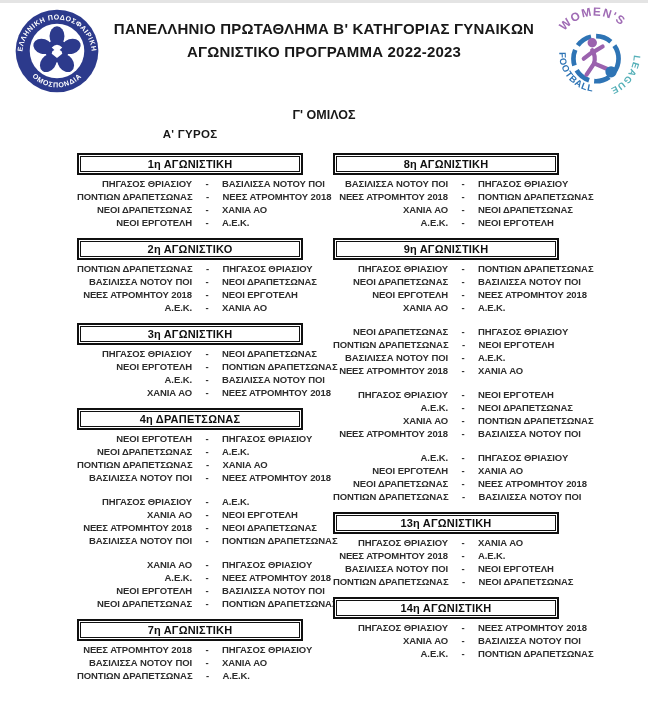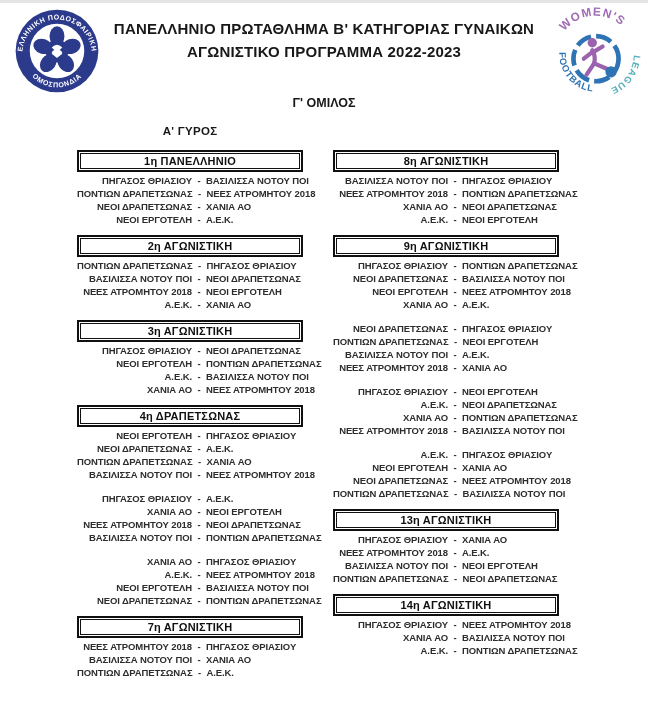--- a/index.html
+++ b/index.html
@@ -8,34 +8,34 @@
     font-family:"Liberation Sans","DejaVu Sans",sans-serif;
     -webkit-font-smoothing:antialiased;
   }
   .top-strip{height:3px;background:#e4e4e4;}
   .doc-header{position:relative;height:85px;}
   .logo{position:absolute;top:4px;}
   .logo-left{left:13px;width:88px;height:88px;}
   .logo-right{right:5px;width:94px;height:94px;}
   .titles{text-align:center;padding-top:14px;font-weight:bold;font-size:15px;
     line-height:23px;color:#181818;letter-spacing:0.2px;}
-  .group-title{text-align:center;font-size:12.5px;font-weight:bold;margin-top:8px;color:#181818;}
+  .group-title{text-align:center;font-size:12.5px;font-weight:bold;margin-top:20px;color:#181818;}
   .cols{display:flex;padding-left:77px;}
   .col{width:226px;}
   .col + .col{margin-left:30px;}
-  .round-labels{margin-top:15px;}
+  .round-labels{margin-top:6px;}
   .round-label{text-align:center;font-size:11.5px;font-weight:bold;color:#181818;letter-spacing:0.3px;}
   .schedule{margin-top:13px;}
   .matchday{margin-bottom:8px;}
   .md-header{border:2px solid #101010;padding:1px;background:#fff;}
   .md-header-inner{border:1px solid #101010;text-align:center;font-size:11px;
     font-weight:bold;line-height:12px;padding:1px 0 1px;color:#101010;letter-spacing:0.2px;}
   .md-rows{padding-top:3px;}
   .match-row{display:flex;align-items:baseline;height:13px;font-size:9.5px;
-    font-weight:bold;color:#2d2d2d;letter-spacing:-0.1px;}
+    font-weight:bold;color:#2d2d2d;letter-spacing:-0.1px;gap:8px;}
   .home{flex:0 0 115px;display:flex;justify-content:flex-end;white-space:nowrap;}
   .dash{flex:0 0 14px;text-align:center;}
   .away{flex:1;white-space:nowrap;text-align:left;}
 </style>
 </head>
 <body>
 
 <div class="top-strip"></div>
 
 <div class="doc-header">
@@ -100,21 +100,21 @@
 <div class="group-title">Γ' ΟΜΙΛΟΣ</div>
 
 <div class="cols round-labels">
   <div class="col round-label">Α' ΓΥΡΟΣ</div>
 </div>
 
 <div class="cols schedule">
   <div class="col" id="col-first">
   <section class="matchday">
     <div class="md-header">
-      <div class="md-header-inner md-title">1η ΠΑΝΕΛΛΗΝΙΟ</div>
+      <div class="md-header-inner md-title">1η ΑΓΩΝΙΣΤΙΚΗ</div>
     </div>
     <div class="md-rows">
   <div class="match-row">
     <span class="home">ΠΗΓΑΣΟΣ ΘΡΙΑΣΙΟΥ</span>
     <span class="dash">-</span>
     <span class="away">ΒΑΣΙΛΙΣΣΑ ΝΟΤΟΥ ΠΟΙ</span>
   </div>
 
   <div class="match-row">
     <span class="home">ΠΟΝΤΙΩΝ ΔΡΑΠΕΤΣΩΝΑΣ</span>
@@ -131,21 +131,21 @@
   <div class="match-row">
     <span class="home">ΝΕΟΙ ΕΡΓΟΤΕΛΗ</span>
     <span class="dash">-</span>
     <span class="away">Α.Ε.Κ.</span>
   </div>
 </div>
   </section>
 
   <section class="matchday">
     <div class="md-header">
-      <div class="md-header-inner md-title">2η ΑΓΩΝΙΣΤΙΚΗ</div>
+      <div class="md-header-inner md-title">2η ΑΓΩΝΙΣΤΙΚΟ</div>
     </div>
     <div class="md-rows">
   <div class="match-row">
     <span class="home">ΠΟΝΤΙΩΝ ΔΡΑΠΕΤΣΩΝΑΣ</span>
     <span class="dash">-</span>
     <span class="away">ΠΗΓΑΣΟΣ ΘΡΙΑΣΙΟΥ</span>
   </div>
 
   <div class="match-row">
     <span class="home">ΒΑΣΙΛΙΣΣΑ ΝΟΤΟΥ ΠΟΙ</span>

